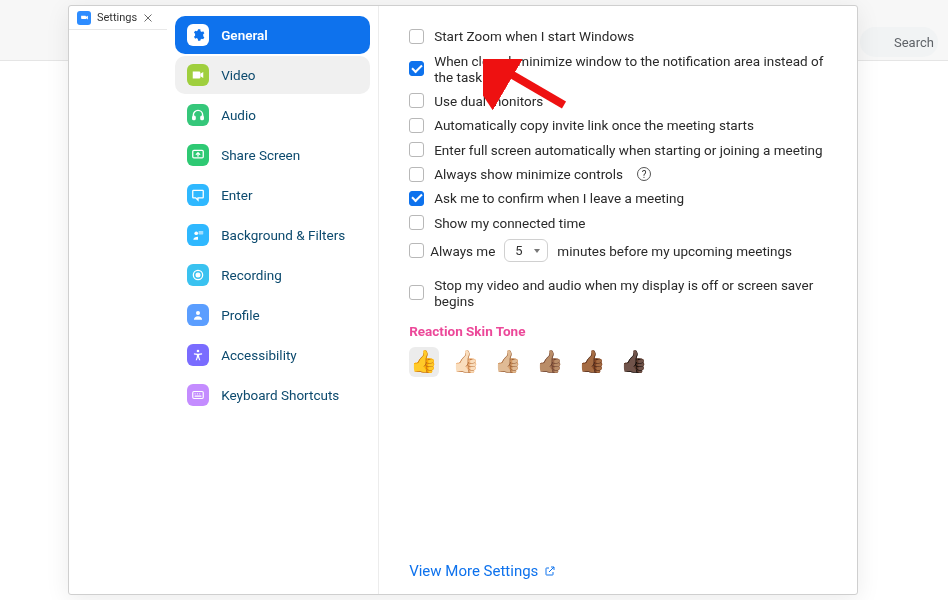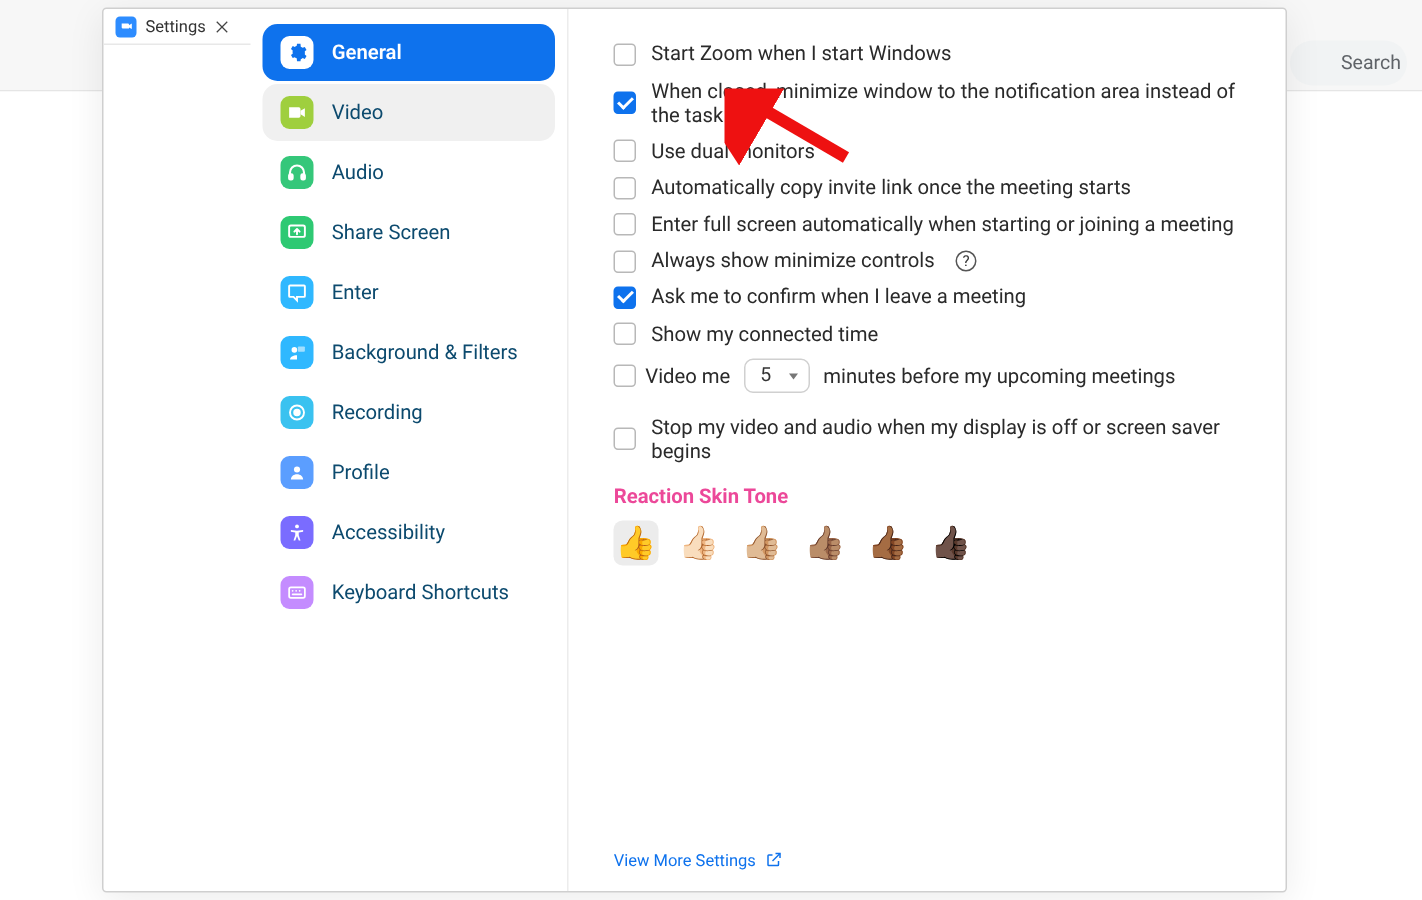--- a/index.html
+++ b/index.html
@@ -199,23 +199,23 @@
       border-radius: 6px;
       display: flex; align-items: center; justify-content: center;
       font-size: 22px;
       cursor: pointer;
     }
     .thumb.selected { background: #ececec; }
     .vms {
       margin-top: auto;
       padding-top: 12px;
       color: #0e72ed;
-      font-size: 11px;
+      font-size: 15px;
       display: inline-flex;
-      align-items: flex-start;
+      align-items: center;
       gap: 6px;
       cursor: pointer;
     }
     .vms svg { width: 12px; height: 12px; }
     
     .arrow {
       position: absolute;
       left: 104px;
       top: 53px;
       pointer-events: none;
@@ -379,21 +379,21 @@
             <span>Ask me to confirm when I leave a meeting</span>
           </div>
           <div class="check-row">
             <span class="cbox"></span>
             <span>Show my connected time</span>
           </div>
         </div>
 
       <div class="check-row selectrow">
         <span class="cbox"></span>
-        <span>Video me</span>
+        <span>Always me</span>
         <span class="selbox">5</span>
         <span>minutes before my upcoming meetings</span>
       </div>
 
       <div class="check-row" style="margin-top:6px;">
         <span class="cbox"></span>
         <span>Stop my video and audio when my display is off or screen saver begins</span>
       </div>
 
       <div class="section-head">Reaction Skin Tone</div>

